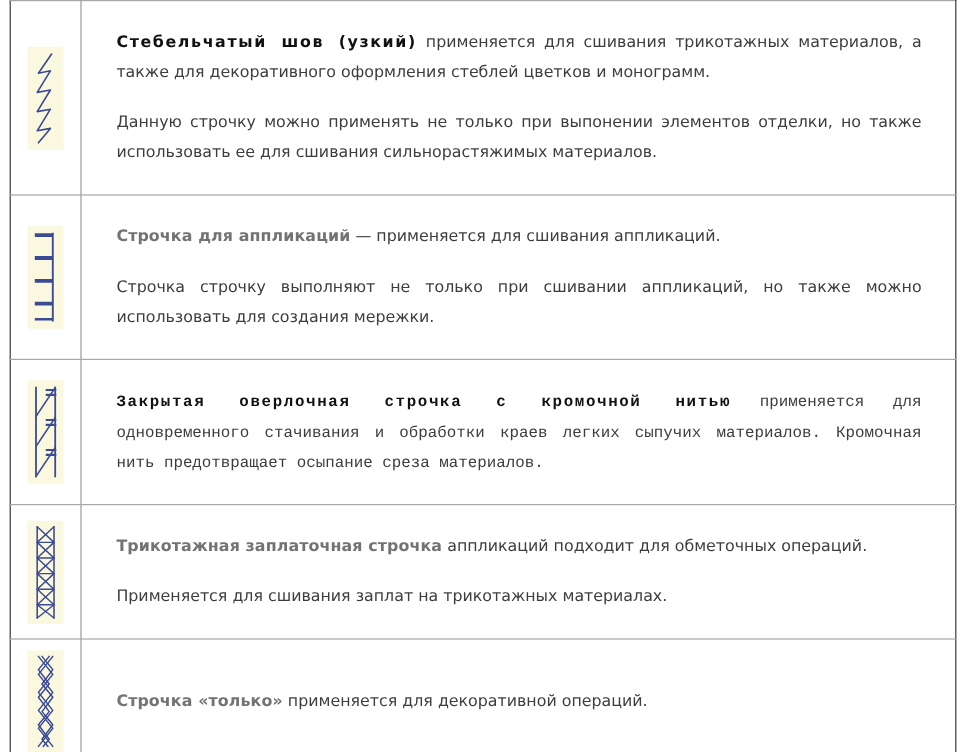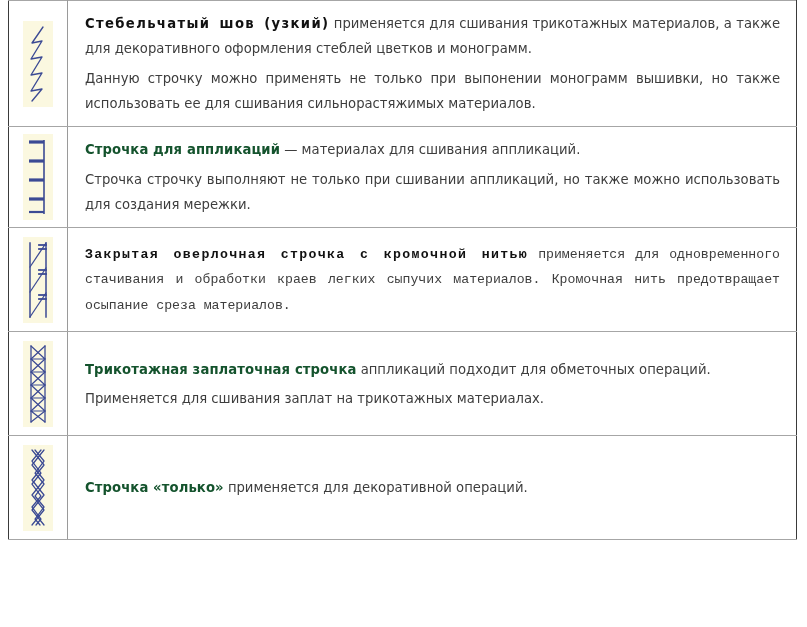--- a/index.html
+++ b/index.html
@@ -69,30 +69,30 @@
 
   .desc-block {
     text-align: justify;
     text-justify: inter-word;
     color: #3d3d3d;
     font-size: 13.2px;
     line-height: 1.92;
   }
 
   .desc-block p {
-    margin: 4px;
+    margin: 16px;
   }
 
   .desc-block p + p {
     margin-top: 1px;
   }
 
   .term {
     font-weight: bold;
-    color: #14532d;
+    color: #737373;
     letter-spacing: 0.1px;
   }
 
   .term-spaced {
     font-weight: bold;
     color: #111111;
     letter-spacing: 1.35px;
     word-spacing: 3px;
   }
 </style>
@@ -113,21 +113,21 @@
             <svg viewBox="0 0 30 86" height="86" xmlns="http://www.w3.org/2000/svg">
               <g fill="none" stroke="#3b4a94" stroke-width="1.35" stroke-linecap="round" stroke-linejoin="round">
                 <path d="M20 6 L9 22 L19 20 L8 38 L19 36 L8 54 L19 52 L8 70 L19 68 L9 80"></path>
               </g>
             </svg>
           </span>
         </td>
         <td class="desc-cell">
           <div class="desc-block">
             <p><span class="term-spaced">Стебельчатый шов (узкий)</span> <span>применяется для сшивания трикотажных материалов, а также для декоративного оформления стеблей цветков и монограмм.</span></p>
-            <p><span>Данную строчку можно применять не только при выпонении монограмм вышивки, но также использовать ее для сшивания сильнорастяжимых материалов.</span></p>
+            <p><span>Данную строчку можно применять не только при выпонении элементов отделки, но также использовать ее для сшивания сильнорастяжимых материалов.</span></p>
           </div>
         </td>
       </tr>
 
       <tr class="stitch-row" style="height:100px;">
         <td class="icon-cell">
           <span class="icon-swatch">
             <svg viewBox="0 0 30 86" height="86" xmlns="http://www.w3.org/2000/svg">
               <g stroke="#3b4a94" fill="none" stroke-width="1.2">
                 <path d="M21 6 L21 80" stroke-width="1.6"></path>
@@ -135,21 +135,21 @@
                 <path d="M6 27 L21 27" stroke-width="3.2"></path>
                 <path d="M6 46 L21 46" stroke-width="3.2"></path>
                 <path d="M6 65 L21 65" stroke-width="3.2"></path>
                 <path d="M6 78 L21 78" stroke-width="2.2"></path>
               </g>
             </svg>
           </span>
         </td>
         <td class="desc-cell">
           <div class="desc-block">
-            <p><span class="term">Строчка для аппликаций</span> <span>—</span> <span>материалах для сшивания аппликаций.</span></p>
+            <p><span class="term">Строчка для аппликаций</span> <span>—</span> <span>применяется для сшивания аппликаций.</span></p>
             <p><span>Строчка строчку выполняют не только при сшивании аппликаций, но также можно использовать для создания мережки.</span></p>
           </div>
         </td>
       </tr>
 
 
       <tr class="stitch-row" style="height:104px;font-family:Liberation Mono, monospace;">
         <td class="icon-cell">
           <span class="icon-swatch">
             <svg viewBox="0 0 30 86" height="86" xmlns="http://www.w3.org/2000/svg">

